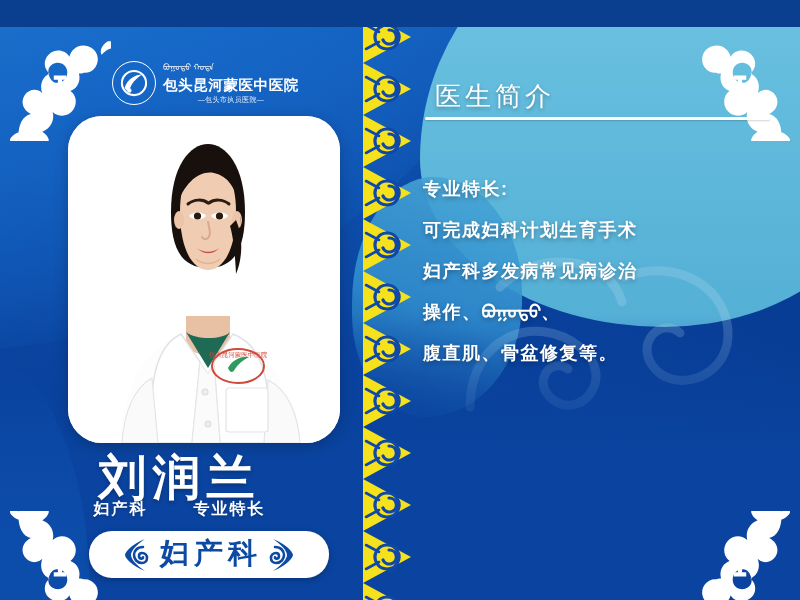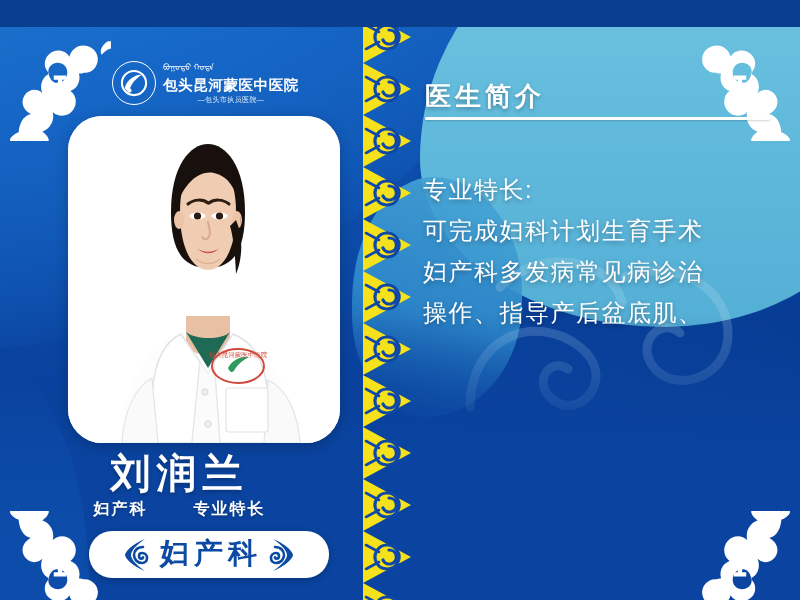--- a/index.html
+++ b/index.html
@@ -110,21 +110,21 @@
     background:#ffffff;
     border-radius:34px;
     box-shadow:0 3px 14px rgba(0,0,0,.22);
     overflow:hidden;
   }
   .photo-card svg{display:block;width:100%;height:100%;}
 
   .doctor-name{
     position:absolute;left:0;top:419px;width:359px;
     text-align:center;
-    font-size:40px;font-weight:700;color:#ffffff;
+    font-size:48px;font-weight:700;color:#ffffff;
     letter-spacing:6px;
     text-shadow:0 2px 4px rgba(0,0,0,.28);
   }
   .doctor-meta{
     position:absolute;left:0;top:472px;width:359px;
     display:flex;justify-content:center;gap:46px;
     font-size:16px;font-weight:700;color:#ffffff;letter-spacing:2px;
     text-shadow:0 1px 3px rgba(0,0,0,.30);
   }
 
@@ -144,35 +144,35 @@
   .dept-label{
     font-size:29px;font-weight:700;color:#0d4aa3;
     letter-spacing:5px;padding:0 6px 3px 10px;line-height:1;
   }
 
   
   .right-col{
     position:absolute;left:415px;top:0;width:385px;height:600px;
   }
   .section-title{
-    position:absolute;left:10px;top:52px;
-    font-size:26px;font-weight:700;color:#ffffff;
+    position:absolute;left:20px;top:52px;
+    font-size:26px;font-weight:400;color:#ffffff;
     letter-spacing:4px;
     text-shadow:0 2px 4px rgba(0,0,0,.30);
   }
   .title-rule{
     position:absolute;left:10px;top:90px;
     width:345px;height:3px;background:#ffffff;border-radius:2px;
     box-shadow:0 1px 2px rgba(0,0,0,.18);
   }
   .intro-body{
     position:absolute;left:8px;top:142px;width:372px;
   }
   .intro-line{
-    font-size:24px;font-weight:400;color:#ffffff;
+    font-size:18px;font-weight:700;color:#ffffff;
     letter-spacing:1.5px;
     line-height:41px;
     white-space:nowrap;
     text-shadow:0 2px 5px rgba(0,0,0,.33);
   }
 </style>
 </head>
 <body>
 
 <div id="poster">
@@ -355,17 +355,18 @@
     </div>
   </div>
 
   <div class="right-col">
     <div class="section-title">医生简介</div>
     <div class="title-rule"></div>
     <div class="intro-body">
       <div class="intro-line">专业特长:</div>
       <div class="intro-line">可完成妇科计划生育手术</div>
       <div class="intro-line">妇产科多发病常见病诊治</div>
-      <div class="intro-line">操作、指导产后盆底肌、</div>
+      <div class="intro-line">操作、ᠪᠤᠭᠤᠲᠤ、</div>
+      <div class="intro-line">腹直肌、骨盆修复等。</div>
     </div>
   </div>
 
 </div>
 
 </body></html>

